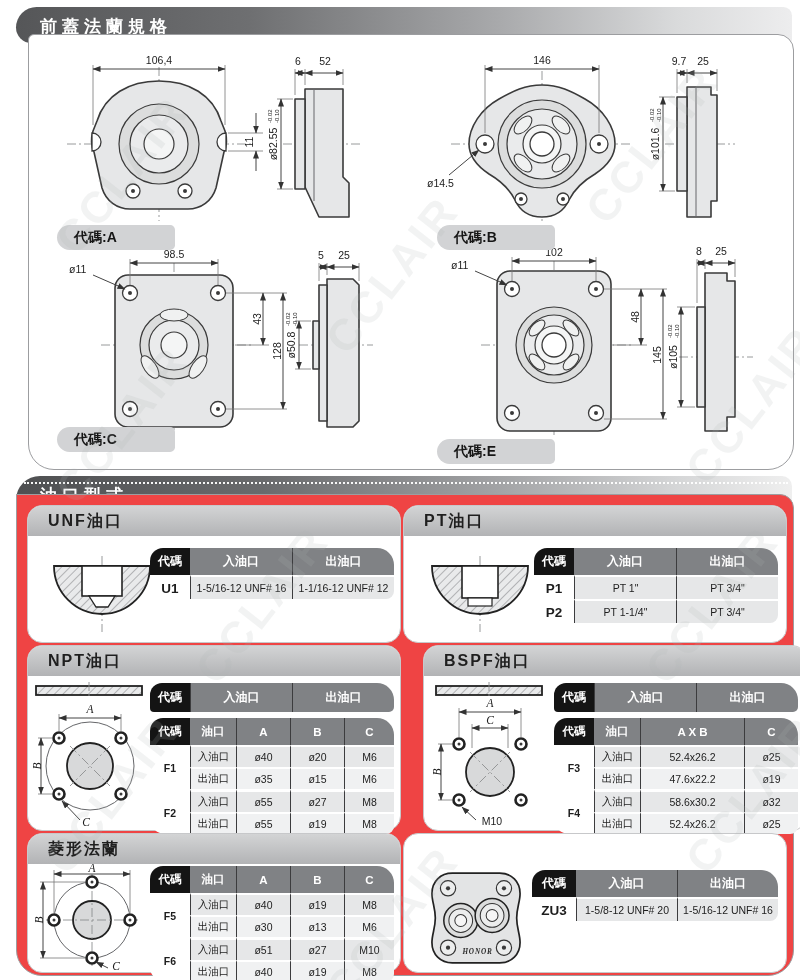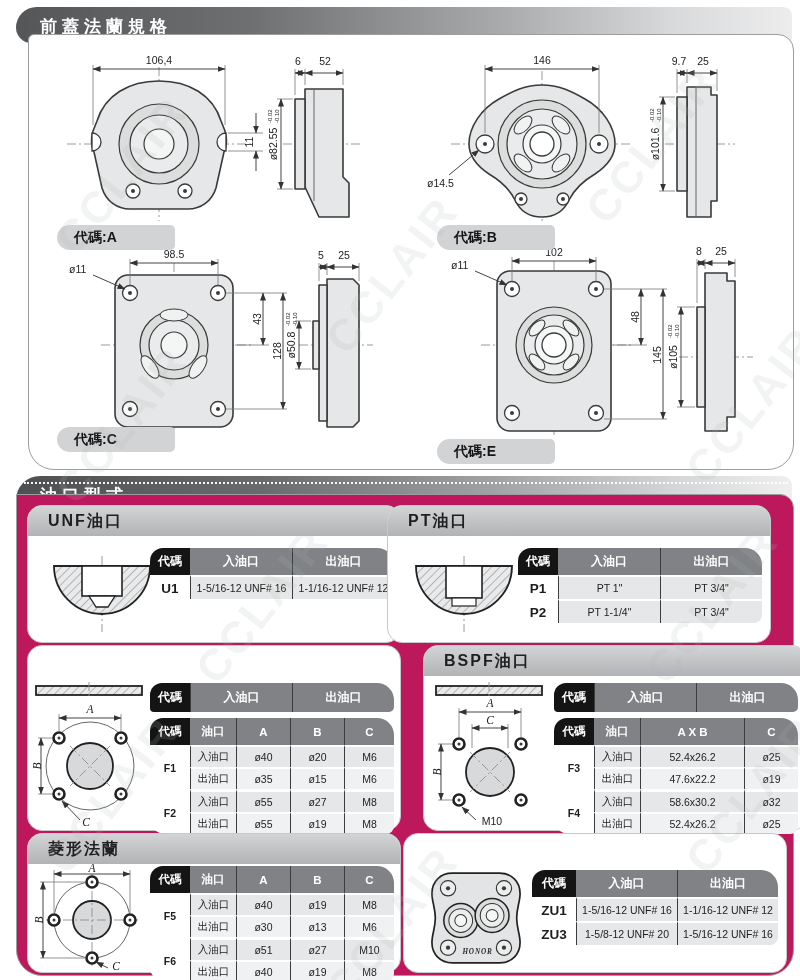--- a/index.html
+++ b/index.html
@@ -17,21 +17,21 @@
          padding:8px 0 0 24px;display:block;}
   .band2{position:absolute;left:16px;top:476px;width:776px;height:36px;z-index:2;
          border-radius:24px 10px 0 0;
          background:linear-gradient(90deg,#4e4f51 0%,#6a6b6d 32%,#a2a3a5 62%,#d5d6d7 85%,#efefef 100%);}
   .band2::after{content:"";position:absolute;left:8px;right:4px;top:6px;
          border-top:2px dotted rgba(255,255,255,.95);}
 
   
   .panel1{position:absolute;left:28px;top:34px;width:764px;height:434px;background:#fff;
           border:1.5px solid #9c9da0;border-radius:6px 16px 26px 26px;z-index:3;}
-  .panel2{position:absolute;left:16px;top:494px;width:776px;height:480px;background:#be185d;
+  .panel2{position:absolute;left:16px;top:494px;width:776px;height:480px;background:#ef4444;
           border:1.5px solid #9c9da0;border-radius:0 14px 26px 26px;z-index:3;}
 
   
   .pill{position:absolute;width:118px;height:25px;background:#d2d3d5;border-radius:13px 5px 5px 13px;
         color:#161616;font-weight:bold;font-size:14px;line-height:25px;padding-left:17px;box-sizing:border-box;}
 
   
   .sub{position:absolute;background:#fff;border:1px solid #c7c8ca;border-radius:15px;}
   .sub-h{height:30px;border-radius:14px 14px 0 0;background:linear-gradient(180deg,#d3d4d5,#b2b3b5);
          color:#1f1f1f;font-weight:bold;font-size:16px;letter-spacing:2px;line-height:30px;padding-left:20px;}
@@ -346,21 +346,21 @@
           <tr>
             <td class="code">U1</td>
             <td class="vline">1-5/16-12 UNF# 16</td>
             <td class="vline">1-1/16-12 UNF# 12</td>
           </tr>
         </tbody>
       </table>
     </div>
   </div>
 
-  <div class="sub" style="left:370px;top:10px;width:382px;height:136px">
+  <div class="sub" style="left:386px;top:10px;width:382px;height:136px">
     <div class="sub-h">PT油口</div>
     <svg style="left:16px;top:46px" width="120" height="82" viewBox="0 0 120 82">
       <line class="cl" x1="60" y1="4" x2="60" y2="80"></line>
       <path class="hatched" d="M 12,14 H 108 A 48,48 0 0 1 12,14 Z"></path>
       <rect x="42" y="14" width="36" height="32" fill="#fff" stroke="#222" stroke-width="1.6"></rect>
       <rect x="48" y="46" width="24" height="8" fill="#fff" stroke="#222" stroke-width="1.2"></rect>
     </svg>
     <div class="twrap" style="left:130px;top:42px">
       <table class="t-port" style="width:244px">
         <colgroup>
@@ -385,20 +385,21 @@
             <td class="code">P2</td>
             <td class="vline">PT 1-1/4"</td>
             <td class="vline">PT 3/4"</td>
           </tr>
         </tbody>
       </table>
     </div>
   </div>
 
   <div class="sub" style="left:10px;top:150px;width:372px;height:184px">
+    <div class="sub-h">NPT油口</div>
     <svg style="left:4px;top:36px" width="118" height="146" viewBox="0 0 118 146">
       <rect class="hatched" x="4" y="4" width="106" height="9" stroke-width="1.4"></rect>
       <line class="cl" x1="57" y1="0" x2="57" y2="17"></line>
       <circle class="thin" cx="58" cy="84" r="44" stroke-dasharray="none"></circle>
       <circle class="bore" cx="58" cy="84" r="23"></circle>
       <line class="cl" x1="38" y1="64" x2="78" y2="104"></line>
       <line class="cl" x1="78" y1="64" x2="38" y2="104"></line>
       <circle class="boltring" cx="27" cy="56" r="5.5"></circle>
         <circle class="dot" cx="27" cy="56" r="1.5"></circle>
       <circle class="boltring" cx="89" cy="56" r="5.5"></circle>
@@ -657,25 +658,20 @@
           </colgroup>
         <thead>
             <tr>
           <th class="thc">代碼</th>
           <th>入油口</th>
           <th class="vline">出油口</th>
         </tr>
           </thead>
         <tbody>
           <tr>
-            <td class="code">ZU1</td>
-            <td class="vline">1-5/16-12 UNF# 16</td>
-            <td class="vline">1-1/16-12 UNF# 12</td>
-          </tr>
-          <tr>
             <td class="code">ZU3</td>
             <td class="vline">1-5/8-12 UNF# 20</td>
             <td class="vline">1-5/16-12 UNF# 16</td>
           </tr>
         </tbody>
       </table>
     </div>
   </div>
 
 </div>

